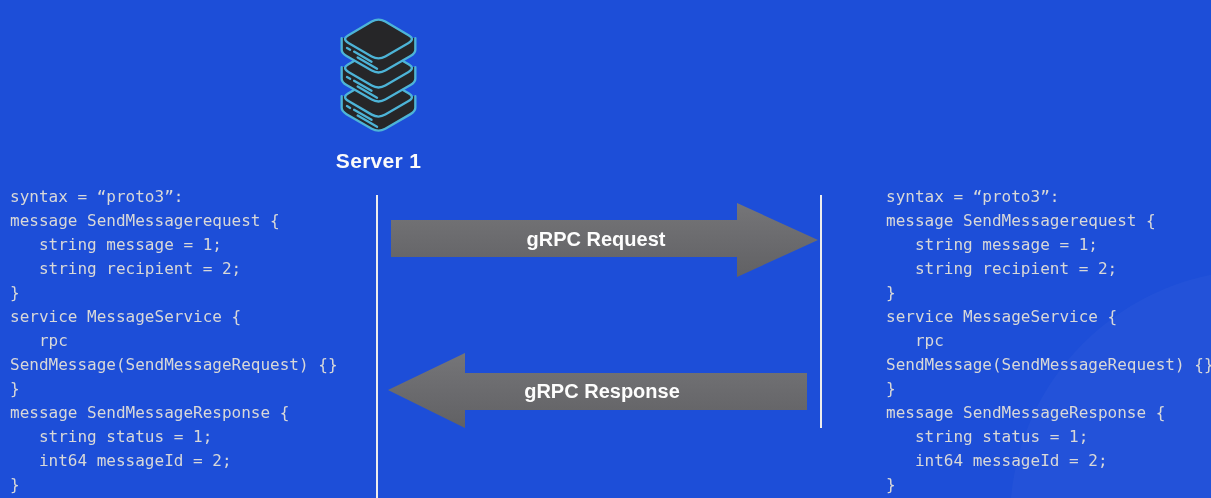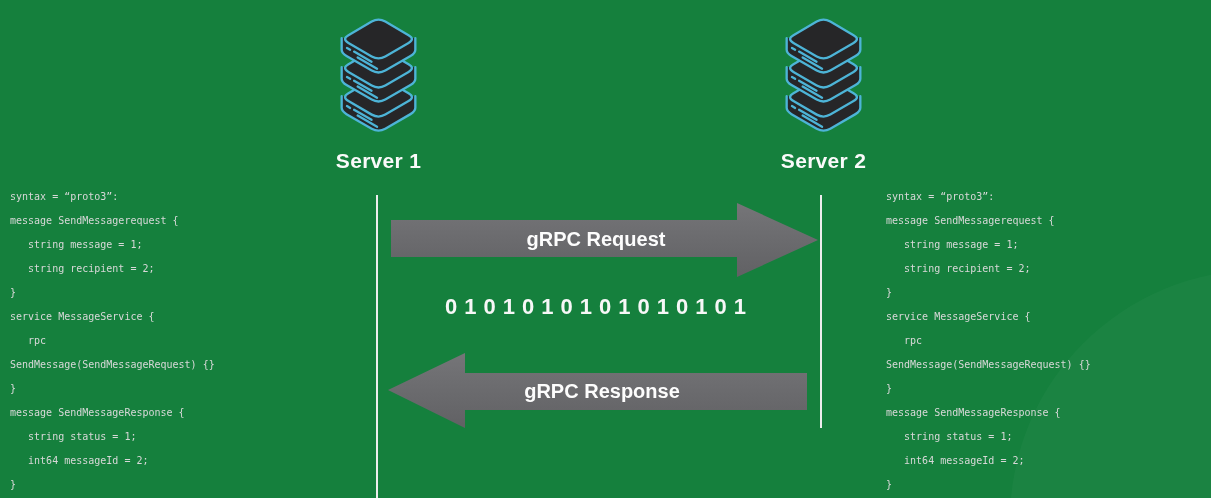--- a/index.html
+++ b/index.html
@@ -1,18 +1,18 @@
 <!DOCTYPE html>
 <html><head>
 <meta charset="utf-8">
 <style>
   html,body { margin:0; padding:0; background:#161618; }
   .stage {
     position:relative; width:1211px; height:498px;
-    background:#15803d; overflow:hidden;
+    background:#1d4ed8; overflow:hidden;
     font-family:"Liberation Sans", sans-serif;
   }
   .bg-glow {
     position:absolute; left:1010px; top:270px; width:500px; height:500px;
     border-radius:50%; background:rgba(255,255,255,0.028);
   }
   
   .server { position:absolute; top:8px; width:97px; text-align:center; }
   .server-icon { width:97px; height:126px; display:block; margin:0 auto; }
   .slab-fill { fill:#262628; stroke:#4db4d7; stroke-width:2.4; stroke-linejoin:round; stroke-linecap:round; }
@@ -30,21 +30,21 @@
   
   .binary {
     position:absolute; left:377px; top:291px; width:444px; text-align:center;
     font-weight:bold; font-size:22px; line-height:31px; letter-spacing:7px;
     color:#f7f7f7; white-space:nowrap;
   }
   
   .code {
     position:absolute; top:185px; margin:0;
     font-family:"DejaVu Sans Mono", monospace;
-    font-size:10px; line-height:24px; color:#d8d8d8; white-space:pre;
+    font-size:16px; line-height:24px; color:#d8d8d8; white-space:pre;
   }
   .code-left  { left:10px; }
   .code-right { left:886px; }
 </style>
 </head>
 <body>
 
 <div class="stage">
 
   <div class="bg-glow"></div>
@@ -70,37 +70,30 @@
     </defs>
   </svg>
 
   <div class="server" style="left:330px">
     <svg class="server-icon" viewBox="0 0 100 130">
       <use href="#server-stack"></use>
     </svg>
     <div class="server-label">Server 1</div>
   </div>
 
-  <div class="server" style="left:775px">
-    <svg class="server-icon" viewBox="0 0 100 130">
-      <use href="#server-stack"></use>
-    </svg>
-    <div class="server-label">Server 2</div>
-  </div>
 
   <div class="lifeline lifeline-left"></div>
   <div class="lifeline lifeline-right"></div>
 
   <svg class="arrow-svg arrow-req" width="428" height="80" viewBox="0 0 428 80">
     <polygon points="0,20 346,20 346,3 427,40 346,77 346,57 0,57" fill="url(#arrow-grad)"></polygon>
     <text x="205" y="46" text-anchor="middle" class="arrow-label">gRPC Request</text>
   </svg>
 
   <div class="binary">
-    <div>0101010101010101</div>
   </div>
 
   <svg class="arrow-svg arrow-res" width="420" height="77" viewBox="0 0 420 77">
     <polygon points="419,21 77,21 77,1 0,38 77,76 77,58 419,58" fill="url(#arrow-grad)"></polygon>
     <text x="214" y="46" text-anchor="middle" class="arrow-label">gRPC Response</text>
   </svg>
 
   <pre class="code code-left">syntax = “proto3”:
 message SendMessagerequest {
    string message = 1;

